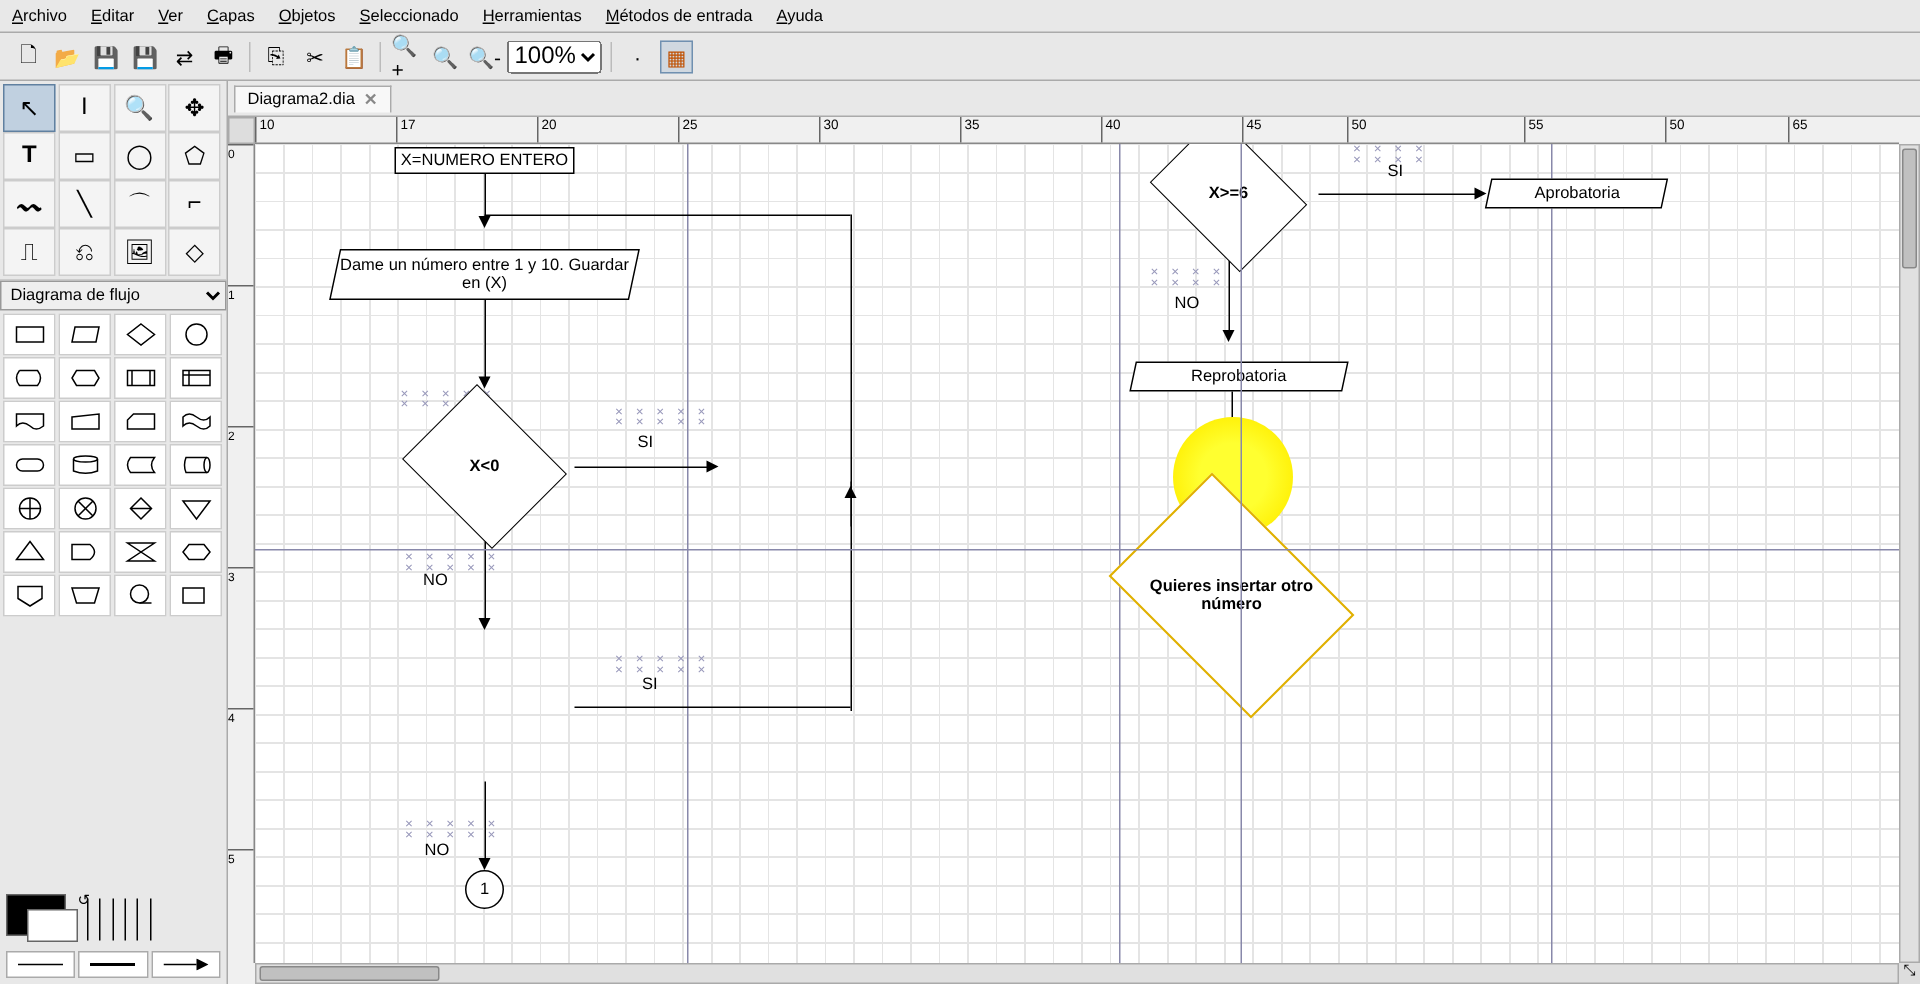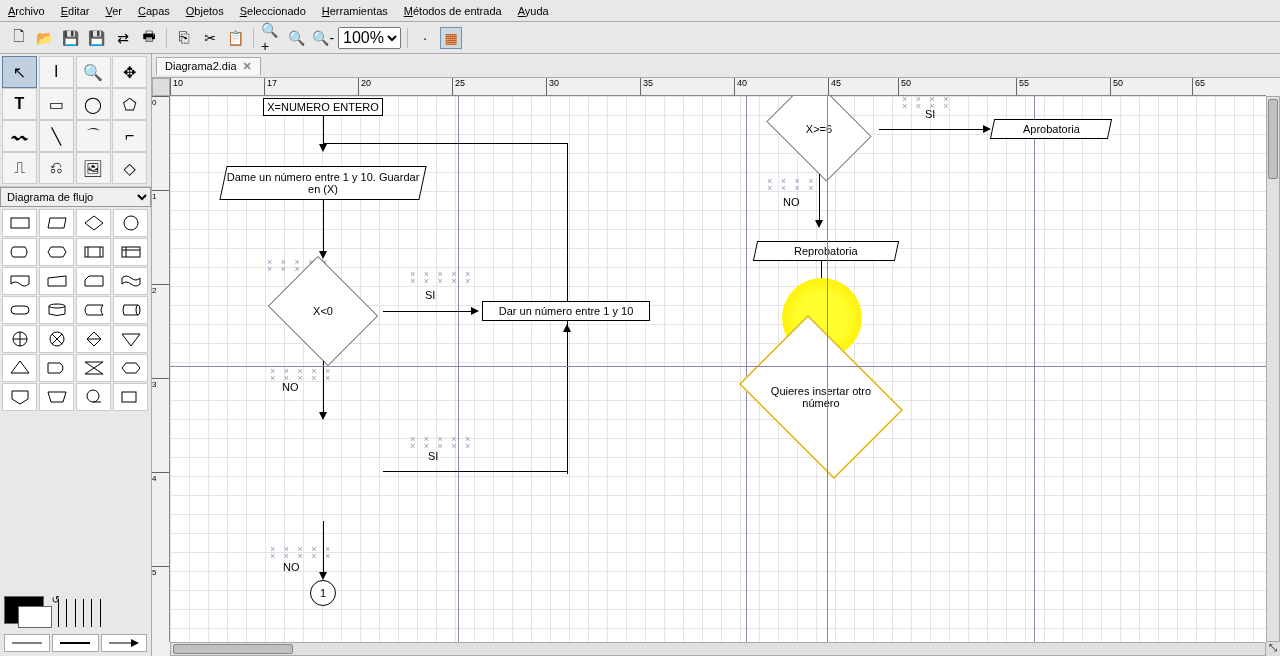--- a/index.html
+++ b/index.html
@@ -51,21 +51,21 @@
 .gridlines { position: absolute; inset: 0; background-image: 
   repeating-linear-gradient(to right, #e4e4e4 0 1px, transparent 1px 19px),
   repeating-linear-gradient(to bottom, #e4e4e4 0 1px, transparent 1px 19px);
   pointer-events: none; }
 .pagebreak-v { position: absolute; top: 0; bottom: 0; border-left: 1px solid #88a; }
 
 .shape { position: absolute; display: flex; align-items: center; justify-content: center; text-align: center; font-size: 11px; background: #fff; border: 1px solid #000; }
 .process { }
 .io { transform: skewX(-12deg); }
 .io > span { transform: skewX(12deg); display: block; }
-.decision { border: none; background: transparent; }
+.decision { border: none; background: transparent; font-weight: bold; }
 .decision .diamond-bg { position: absolute; inset: 0; background: #fff; border: 1px solid #000; transform: rotate(45deg) scale(0.707); }
 .decision .diamond-txt { position: relative; z-index: 1; }
 .decision.highlight .diamond-bg { background: #fff; border: 2px solid #e0b000; }
 .highlight-circle { position: absolute; width: 80px; height: 80px; border-radius: 50%; background: radial-gradient(circle, #ffff30 40%, #ffee00 80%); z-index: 0; }
 .connector-circle { position: absolute; width: 26px; height: 26px; border: 1px solid #000; border-radius: 50%; background: #fff; display: flex; align-items: center; justify-content: center; font-size: 11px; }
 
 .arrow { position: absolute; background: #000; }
 .arrow.v { width: 1px; }
 .arrow.h { height: 1px; }
 .ahead { position: absolute; width: 0; height: 0; }
@@ -392,23 +392,20 @@
 
       <div class="shape decision" style="left:93px;top:165px;width:120px;height:100px">
         <div class="diamond-bg"></div>
           <span class="diamond-txt">X&lt;0</span>
       </div>
       <div class="xmarks" style="left:240px;top:175px">× × × × ×<br>× × × × ×</div>
       <div class="label" style="left:255px;top:193px">SI</div>
       <div class="arrow h" style="left:213px;top:215px;width:90px"></div>
         <div class="ahead right" style="left:301px;top:211px"></div>
 
-      <div class="shape process" style="left:312px;top:205px;width:168px;height:20px">
-          <span>Dar un número entre 1 y 10</span>
-        </div>
       <div class="arrow v" style="left:397px;top:225px;height:30px"></div>
       <div class="ahead up" style="left:393px;top:228px"></div>
 
       <div class="xmarks" style="left:100px;top:272px">× × × × ×<br>× × × × ×</div>
       <div class="label" style="left:112px;top:285px">NO</div>
       <div class="arrow v" style="left:153px;top:265px;height:55px"></div>
         <div class="ahead down" style="left:149px;top:316px"></div>
 
       <div class="xmarks" style="left:240px;top:340px">× × × × ×<br>× × × × ×</div>
       <div class="label" style="left:258px;top:354px">SI</div>

